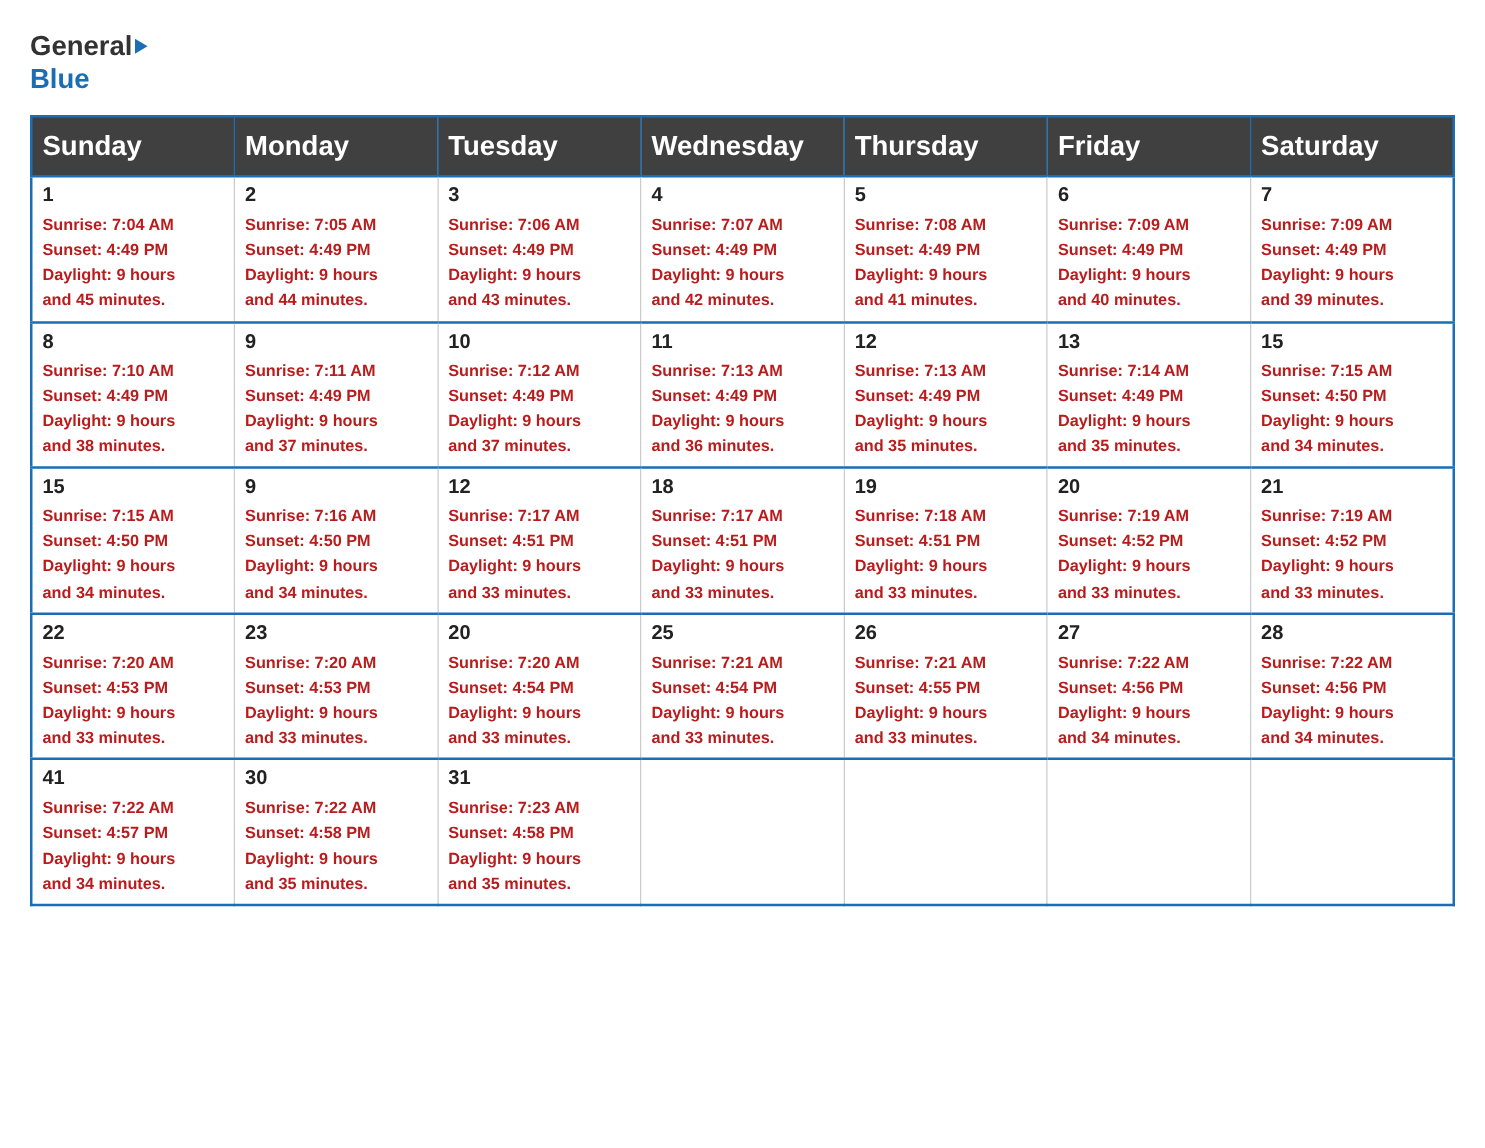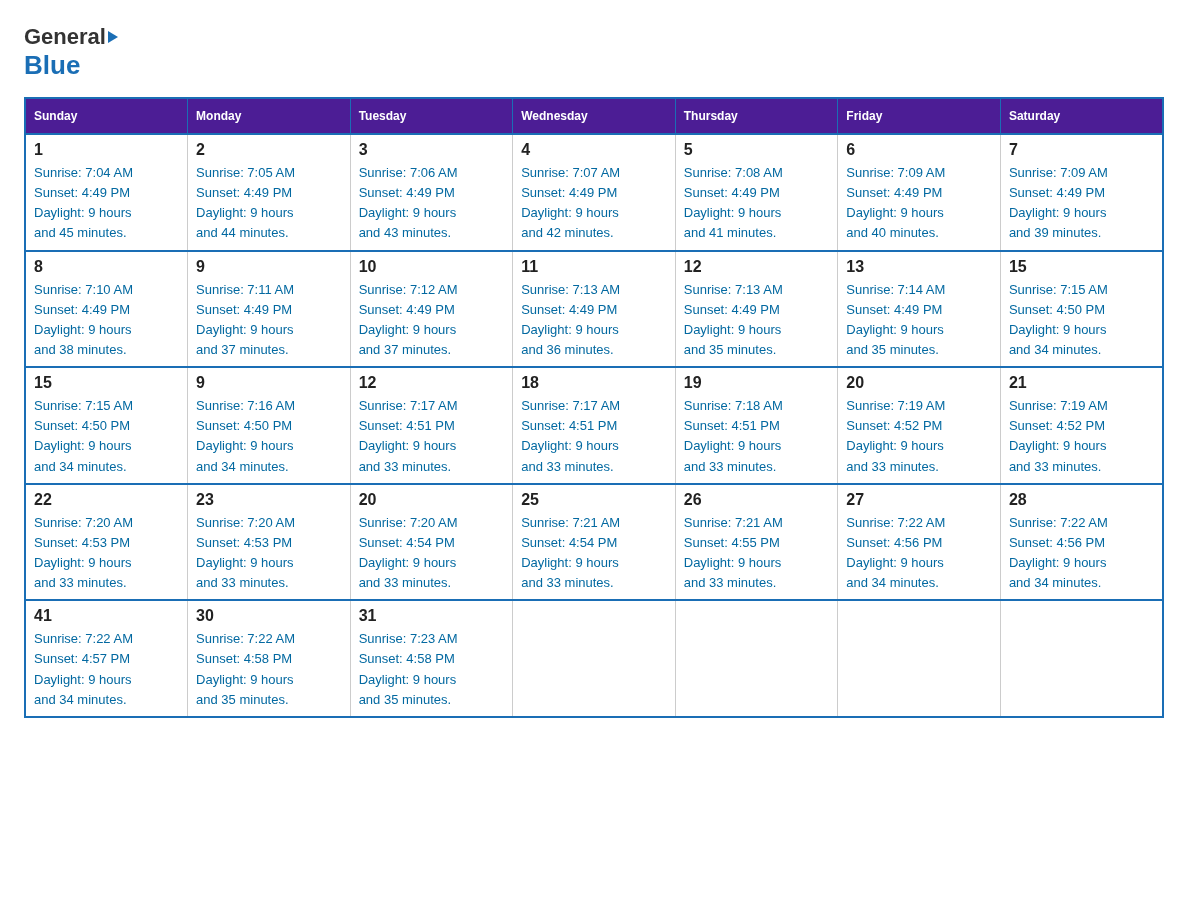--- a/index.html
+++ b/index.html
@@ -23,21 +23,21 @@
     }
     .logo-general {
       font-size: 22px;
       font-weight: bold;
       color: #333;
       display: flex;
       align-items: center;
     }
     .logo-blue {
       color: #1a6eb5;
-      font-size: 26px;
+      font-size: 22px;
       font-weight: bold;
       display: flex;
       align-items: center;
     }
     .logo-triangle {
       width: 0;
       height: 0;
       border-left: 10px solid #1a6eb5;
       border-top: 6px solid transparent;
       border-bottom: 6px solid transparent;
@@ -61,23 +61,23 @@
       font-size: 20px;
       color: #444;
       margin-top: 4px;
     }
     .calendar {
       width: 100%;
       border-collapse: collapse;
       border: 2px solid #1a6eb5;
     }
     .calendar thead tr th {
-      background-color: #4c1d95;
+      background-color: #404040;
       color: #fff;
-      font-size: 12px;
+      font-size: 22px;
       font-weight: bold;
       padding: 10px 8px;
       text-align: left;
       border: 1px solid #1a6eb5;
     }
     .calendar tbody tr td {
       vertical-align: top;
       padding: 6px 8px;
       border: 1px solid #ccc;
       border-top: 2px solid #1a6eb5;
@@ -89,21 +89,22 @@
     .day-number {
       font-size: 16px;
       font-weight: bold;
       color: #222;
       margin-bottom: 4px;
       display: block;
     }
     .day-info {
       font-size: 13px;
       line-height: 1.55;
-      color: #0369a1;
+      color: #b91c1c;
+      font-weight: bold;
     }
     .empty-cell {
       border-top: 2px solid #1a6eb5;
     }
   </style>
 </head>
 <body>
 
 <div class="header">
   <div class="logo">

